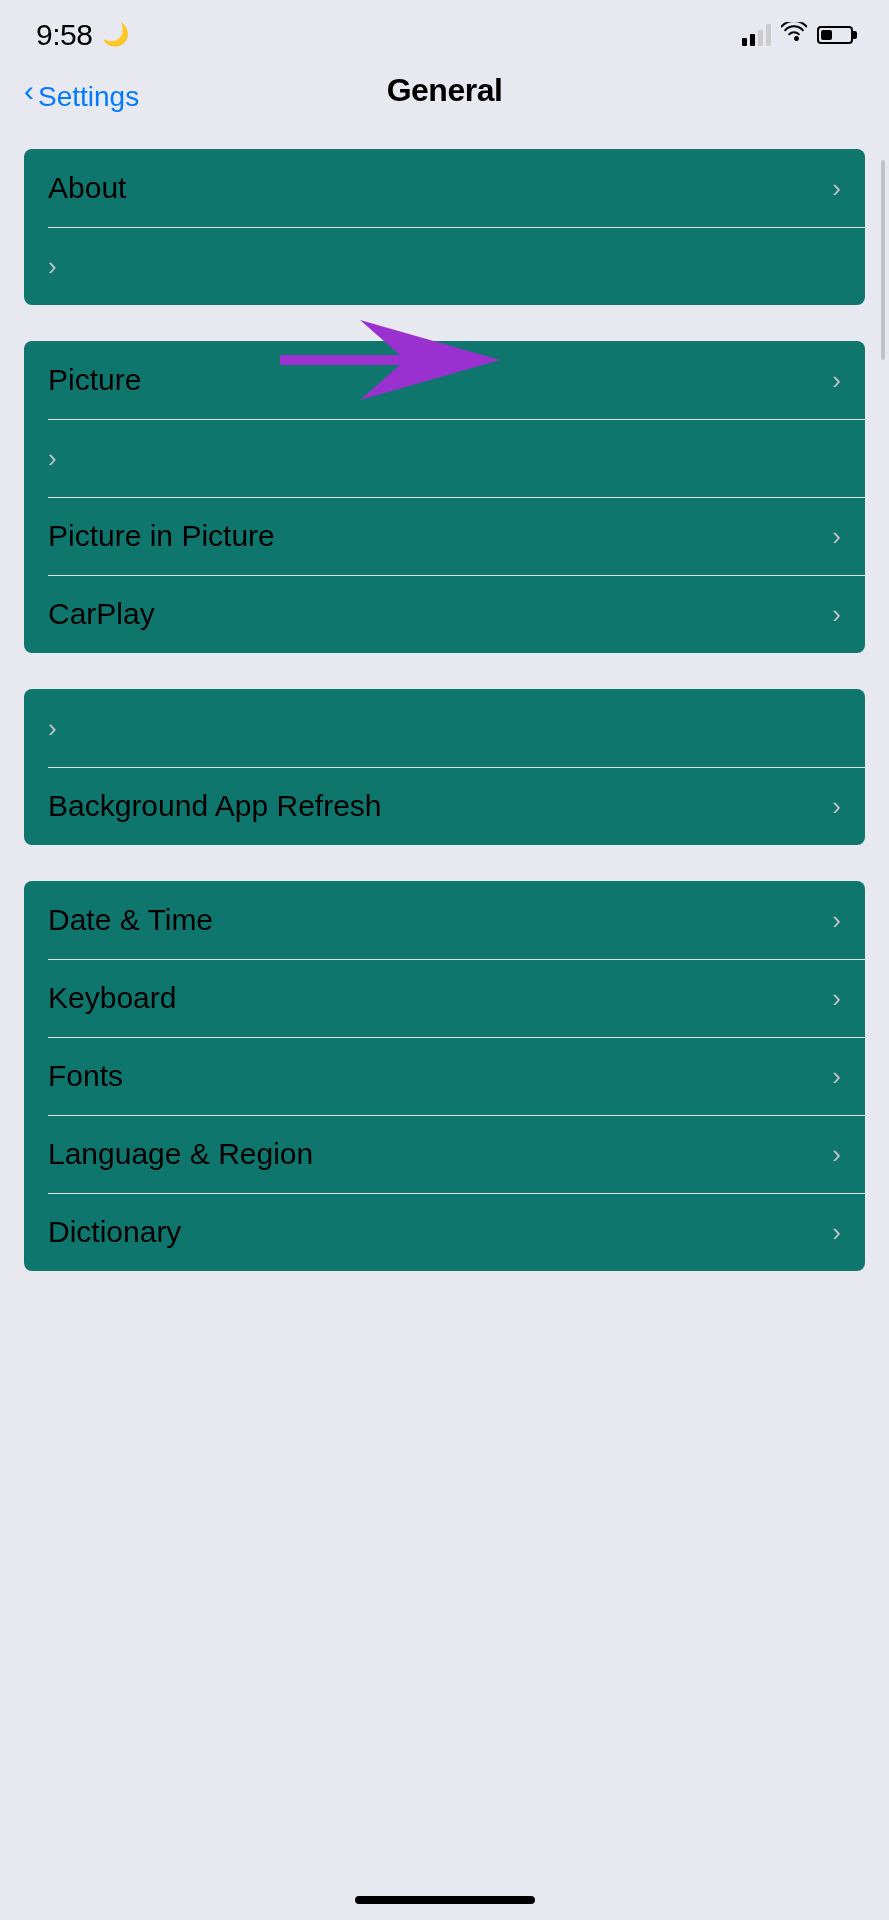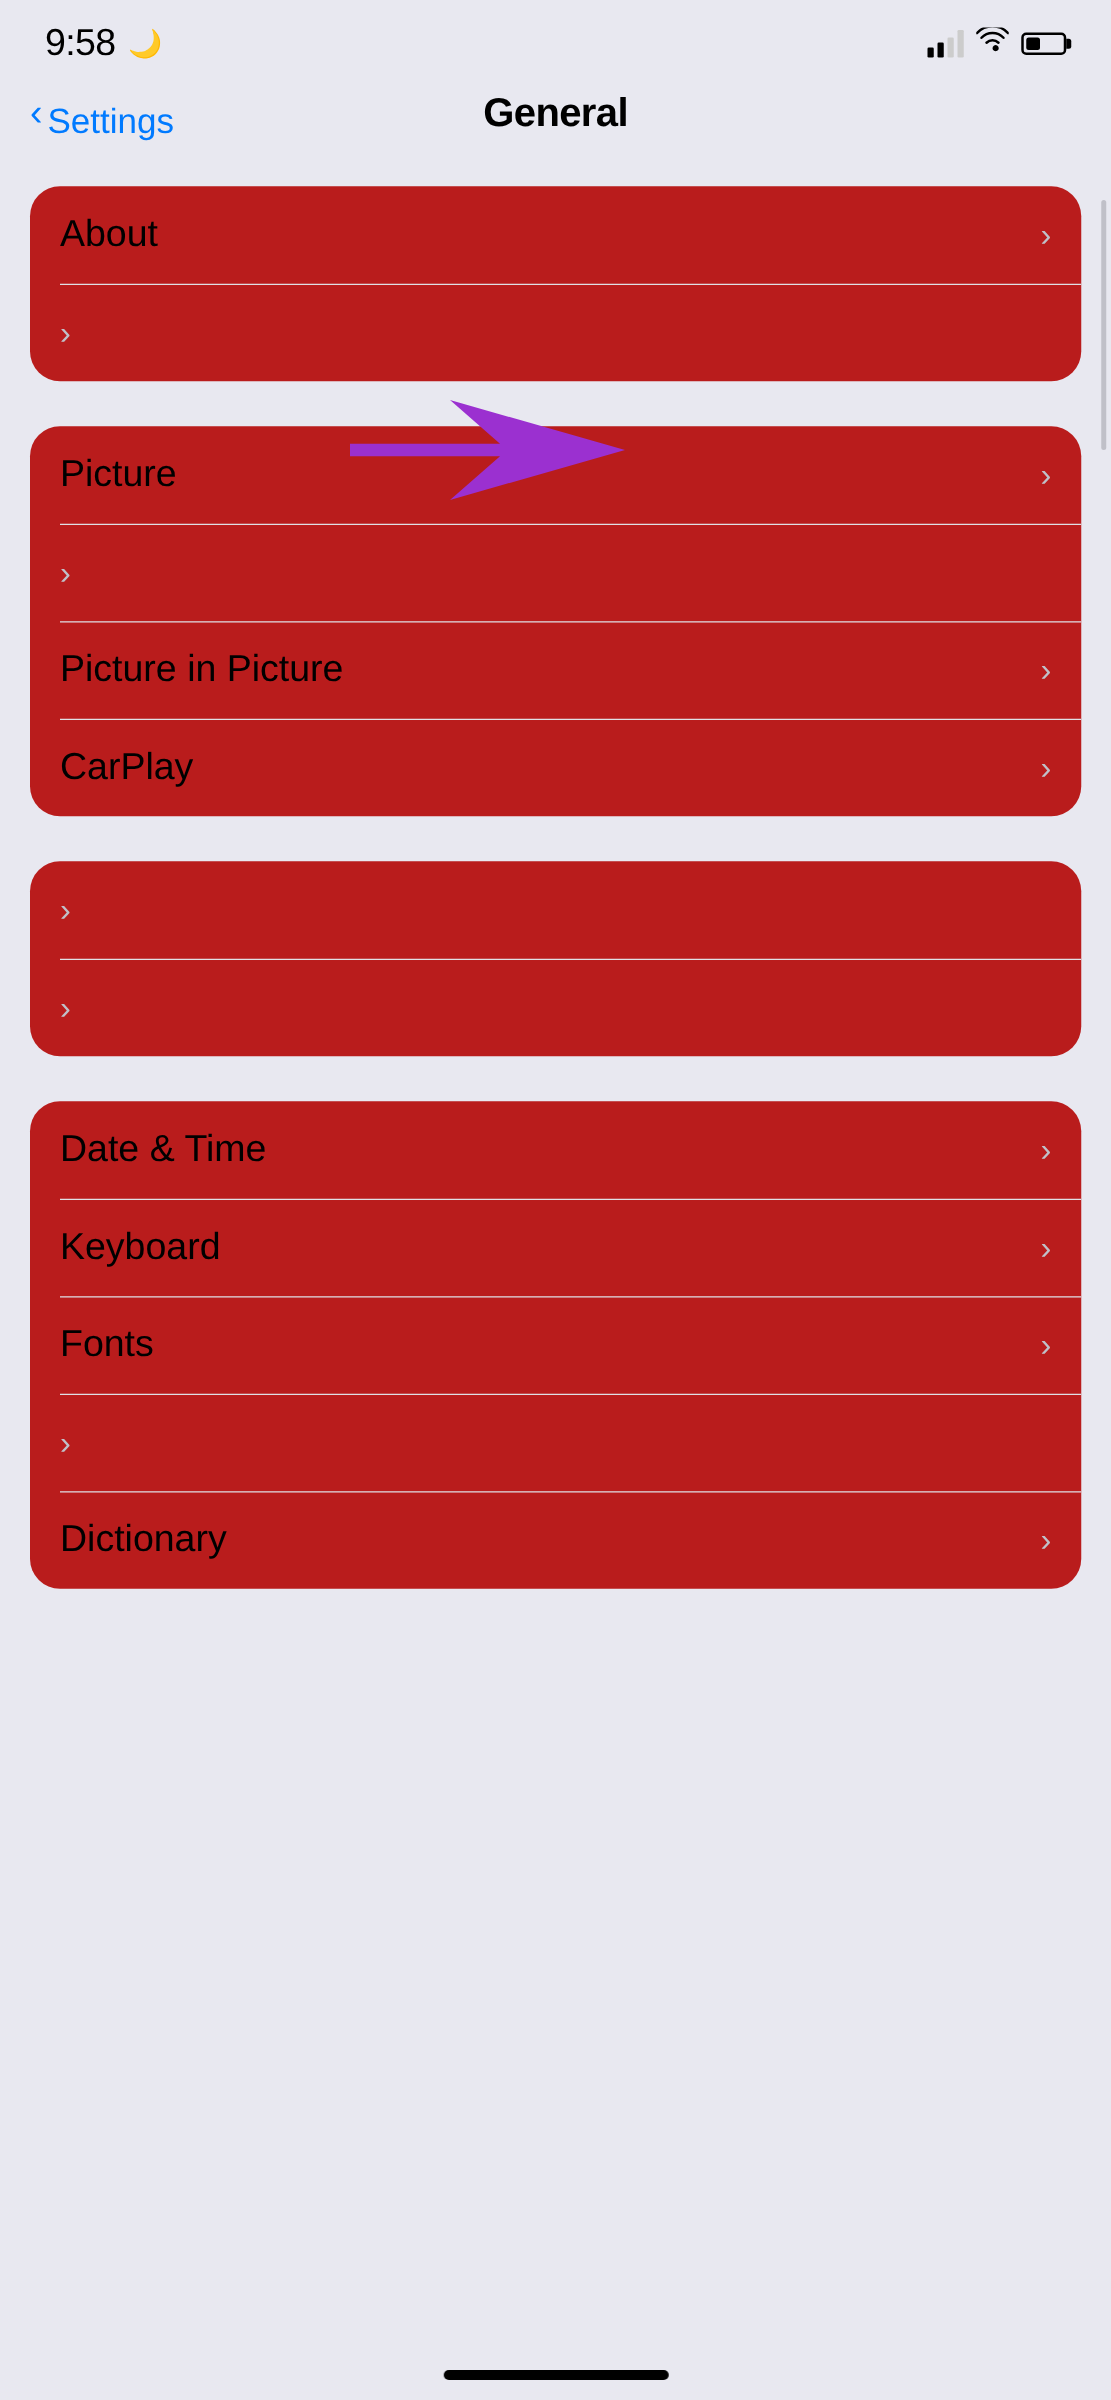--- a/index.html
+++ b/index.html
@@ -149,22 +149,22 @@
       background-color: #c0c0c8;
       border-radius: 2px;
     }
 
     
     .settings-content {
       padding: 20px 24px;
     }
 
     .settings-group {
-      background-color: #b91c1c;
-      border-radius: 24px;
+      background-color: #0f766e;
+      border-radius: 8px;
       margin-bottom: 36px;
       overflow: hidden;
     }
 
     .settings-row {
       display: flex;
       align-items: center;
       justify-content: space-between;
       padding: 0 24px;
       height: 78px;
@@ -313,20 +313,21 @@
     </div>
   </div>
 
   <div class="settings-group">
     <div class="settings-row">
       <div class="row-right">
         <span class="chevron-right">›</span>
       </div>
     </div>
     <div class="settings-row">
+      <span class="row-label">Background App Refresh</span>
       <div class="row-right">
         <span class="chevron-right">›</span>
       </div>
     </div>
   </div>
 
   <div class="settings-group">
     <div class="settings-row">
       <span class="row-label">Date &amp; Time</span>
       <div class="row-right">
@@ -339,20 +340,21 @@
         <span class="chevron-right">›</span>
       </div>
     </div>
     <div class="settings-row">
       <span class="row-label">Fonts</span>
       <div class="row-right">
         <span class="chevron-right">›</span>
       </div>
     </div>
     <div class="settings-row">
+      <span class="row-label">Language &amp; Region</span>
       <div class="row-right">
         <span class="chevron-right">›</span>
       </div>
     </div>
     <div class="settings-row">
       <span class="row-label">Dictionary</span>
       <div class="row-right">
         <span class="chevron-right">›</span>
       </div>
     </div>

